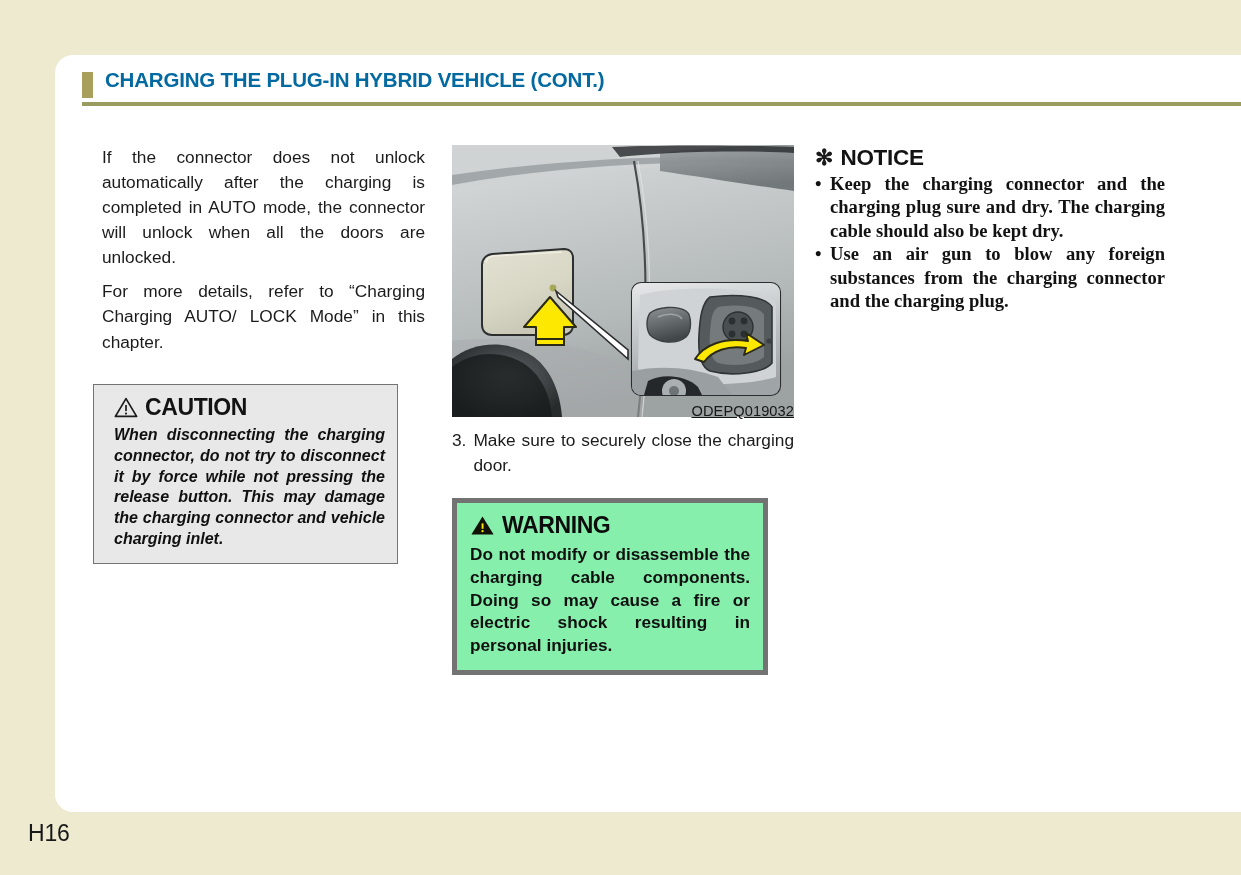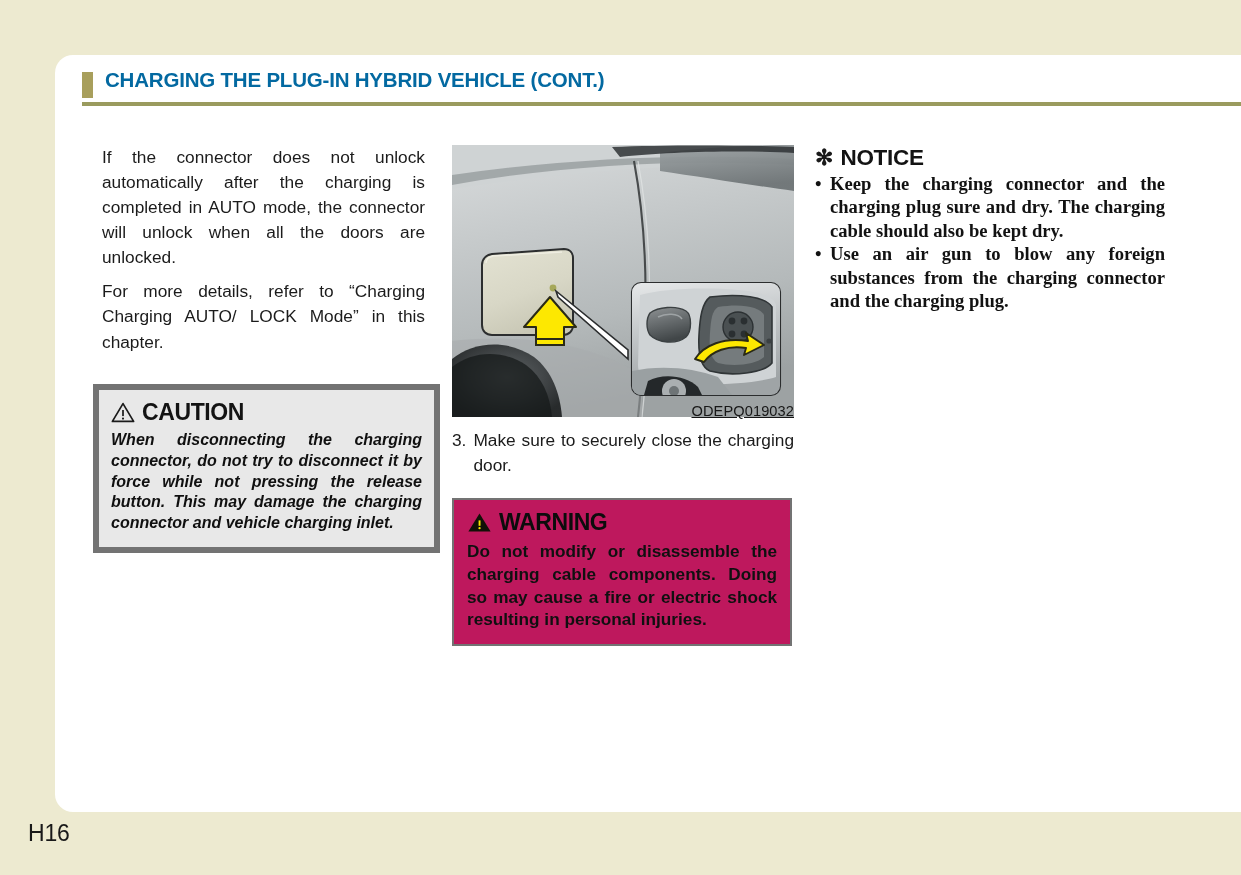--- a/index.html
+++ b/index.html
@@ -82,23 +82,23 @@
     text-align: justify;
     text-justify: inter-word;
     font-family: "Liberation Sans", sans-serif;
   }
   p.body-text + p.body-text { margin-top: 9px; }
 
   
   #caution-box {
     margin-top: 29px;
     background: #e8e8e8;
-    border: 6px solid #737373;
-    padding: 9px 12px 13px 12px;
-    width: 347px;
+    border: 1px solid #737373;
+    padding: 9px 12px 13px 20px;
+    width: 305px;
     margin-left: -9px;
   }
   .alert-head {
     display: flex;
     align-items: center;
     gap: 7px;
     margin-bottom: 4px;
   }
   .alert-head .alert-title {
     font-size: 23px;
@@ -149,24 +149,24 @@
   #step-3 .step-num { flex: 0 0 auto; padding-right: 7px; }
   #step-3 .step-text {
     flex: 1 1 auto;
     text-align: justify;
     text-justify: inter-word;
   }
 
   
   #warning-box {
     margin-top: 20px;
-    background: #be185d;
-    border: 2px solid #737373;
+    background: #86efac;
+    border: 5px solid #737373;
     padding: 9px 13px 13px 13px;
-    width: 340px;
+    width: 316px;
   }
   #warning-box .alert-title { color: #0c0c0c; }
   #warning-box .alert-body {
     font-style: normal;
     font-size: 17.2px;
     line-height: 1.32;
   }
 
   
   #notice-head {

